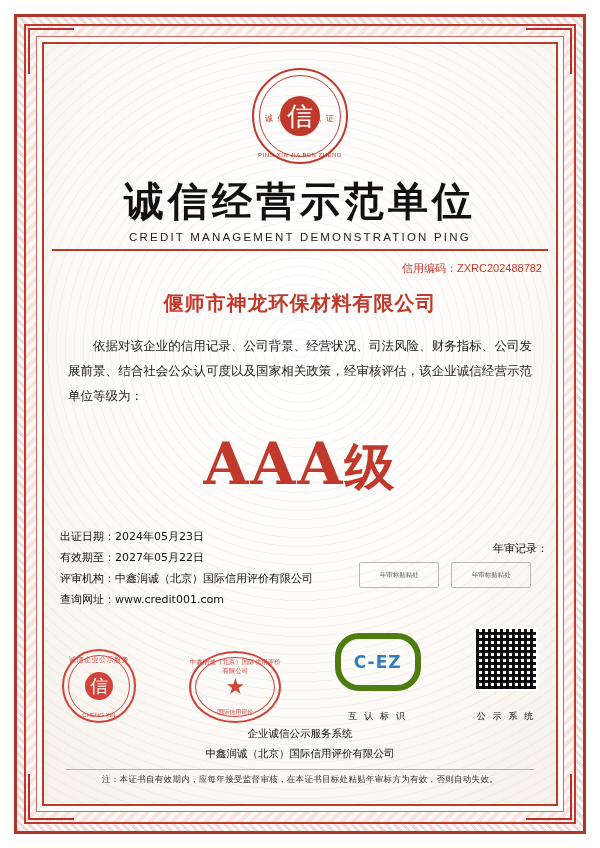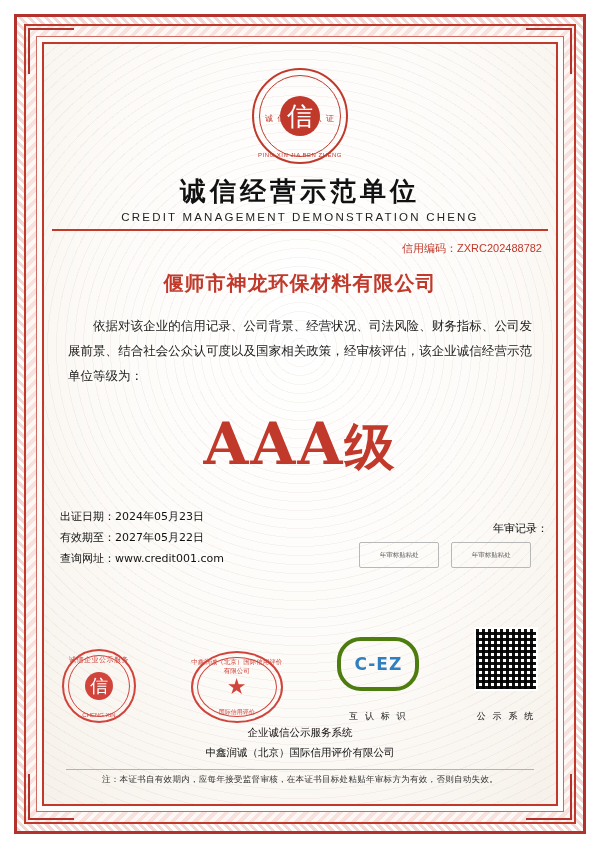--- a/index.html
+++ b/index.html
@@ -94,21 +94,21 @@
   }
   .logo .arc-top,.logo .arc-bot{
     position:absolute;left:0;right:0;
     color:#c0392b;font-size:8px;letter-spacing:1px;
   }
   .logo .arc-top{top:8px;margin-top:37px;}
   .logo .arc-bot{bottom:6px;font-size:6px;letter-spacing:.5px;}
 
   .title-cn{
     margin-top:10px;
-    font-size:26px;
+    font-size:40px;
     font-weight:bold;
     color:#111;
     letter-spacing:4px;
     font-family:"DejaVu Sans","Liberation Sans",sans-serif;
   }
   .title-en{
     margin-top:2px;
     font-size:11.5px;
     letter-spacing:2.2px;
     color:#222;
@@ -229,41 +229,41 @@
   .seal-oval .o1{position:absolute;inset:0;border-radius:50%;border:2px solid #d0443c;}
   .seal-oval .o2{position:absolute;inset:6px;border-radius:50%;border:1px solid #d0443c;}
   .seal-oval .star{
     position:absolute;left:50%;top:50%;transform:translate(-50%,-50%);
     color:#d0443c;font-size:22px;line-height:1;
   }
   .seal-oval .ot{position:absolute;left:0;right:0;top:7px;font-size:6.5px;color:#d0443c;}
   .seal-oval .ob{position:absolute;left:0;right:0;bottom:6px;font-size:6px;color:#d0443c;}
   .cez{
     width:74px;height:46px;margin:0 auto;
-    border:4px solid #4d7c0f;border-radius:24px;
+    border:6px solid #4d7c0f;border-radius:24px;
     color:#2f7fc1;font-size:17px;font-weight:bold;
     display:flex;align-items:center;justify-content:center;
     letter-spacing:1px;
     font-family:"DejaVu Sans","Liberation Sans",sans-serif;
   }
   .qr{
     width:60px;height:60px;margin:0 auto;
     background:
       repeating-linear-gradient(0deg,#111 0 3px,#fff 3px 6px),
       repeating-linear-gradient(90deg,#111 0 3px,#fff 3px 6px);
     background-blend-mode:multiply;
     border:2px solid #fff;
   }
   .mark-label{
     font-size:9px;color:#111;margin-top:19px;letter-spacing:2px;
     font-family:"DejaVu Sans","Liberation Sans",sans-serif;
   }
   .mark-caption{
     text-align:center;font-size:10.5px;color:#111;line-height:1.7;margin-top:2px;
-    font-family:Liberation Mono, monospace;
+    font-family:Liberation Sans, sans-serif;
   }
   .foot-rule{
     height:1px;background:#c9a9a4;margin:6px 8px 4px;
   }
   .note{
     font-size:8.5px;color:#333;text-align:center;letter-spacing:.3px;
     font-family:"DejaVu Sans","Liberation Sans",sans-serif;
   }
 </style>
 </head>
@@ -287,21 +287,21 @@
       <div class="logo">
         <div class="ring"></div>
         <div class="ring2"></div>
         <div class="arc-top">诚 信 评 价 认 证</div>
         <div class="core">信</div>
         <div class="arc-bot">PING XIN JIA BEN ZHENG</div>
       </div>
     </div>
 
     <div class="title-cn">诚信经营示范单位</div>
-    <div class="title-en">CREDIT MANAGEMENT DEMONSTRATION CHENG</div>
+    <div class="title-en">CREDIT MANAGEMENT DEMONSTRATION PING</div>
     <div class="title-rule"></div>
 
     <div class="code-line">
       <span>信用编码：</span><span>ZXRC202488782</span>
     </div>
 
     <div class="company">偃师市神龙环保材料有限公司</div>
 
     <div class="body-text">依据对该企业的信用记录、公司背景、经营状况、司法风险、财务指标、公司发展前景、结合社会公众认可度以及国家相关政策，经审核评估，该企业诚信经营示范单位等级为：</div>
 
@@ -309,20 +309,23 @@
       <span>AAA</span><span class="cn">级</span>
     </div>
 
     <div class="info-row">
       <div class="info-left">
         <div>
           <span>出证日期：</span><span>2024年05月23日</span>
         </div>
         <div>
           <span>有效期至：</span><span>2027年05月22日</span>
+        </div>
+        <div>
+          <span>评审机构：</span><span>中鑫润诚（北京）国际信用评价有限公司</span>
         </div>
         <div>
           <span>查询网址：</span><span>www.credit001.com</span>
         </div>
       </div>
       <div class="info-right">
         <div class="annual-label">年审记录：</div>
         <div class="stamp-boxes">
           <div class="stamp-box">年审标贴粘处</div>
           <div class="stamp-box">年审标贴粘处</div>

